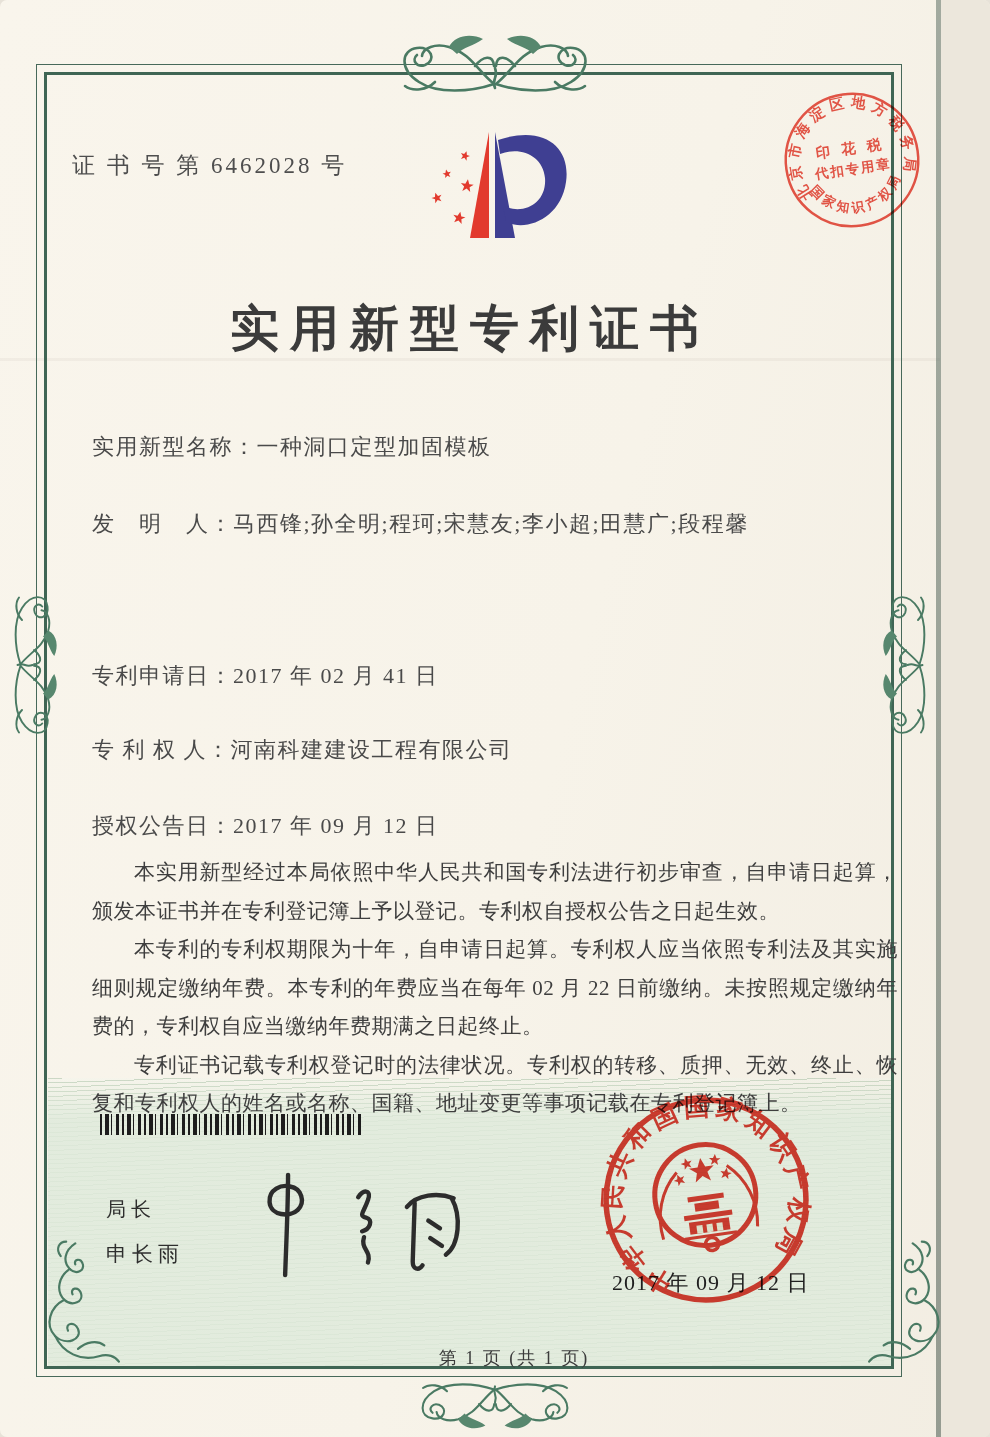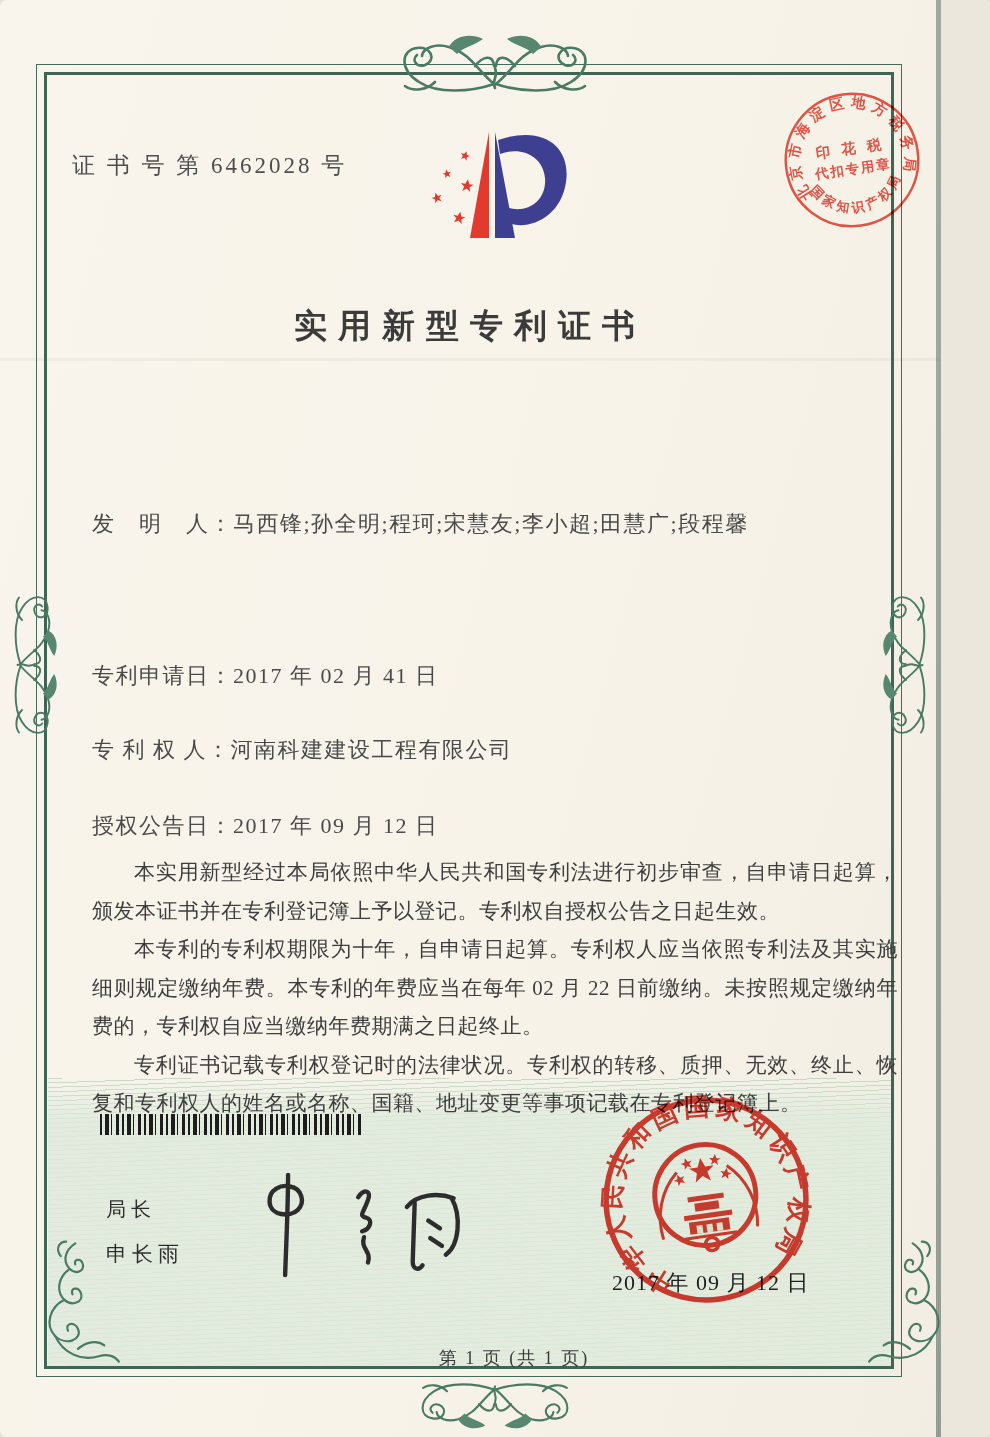--- a/index.html
+++ b/index.html
@@ -17,21 +17,21 @@
   .frame-a{left:36px;top:64px;width:866px;height:1313px;border:1.5px solid #47695a;box-sizing:border-box;}
   .frame-b{left:44px;top:72px;width:850px;height:1297px;border:3.5px solid #3f6554;box-sizing:border-box;}
 
   
   .guilloche{left:48px;top:1078px;width:846px;height:291px;
      background:
        linear-gradient(180deg,rgba(233,240,229,0) 0px,rgba(223,234,219,.85) 42px,rgba(223,234,219,.85) 100%),
        repeating-linear-gradient(178deg,rgba(130,170,135,.38) 0px,rgba(130,170,135,.38) 1px,rgba(240,246,238,.25) 1px,rgba(240,246,238,.25) 4.5px);}
 
   .cert-no{left:72px;top:150px;font-size:23px;letter-spacing:3px;color:#4e4e4e;}
-  .title{left:36px;top:304px;width:868px;text-align:center;font-size:33px;letter-spacing:11px;
+  .title{left:36px;top:296px;width:868px;text-align:center;font-size:49px;letter-spacing:11px;
          font-weight:600;color:#3b3b3b;}
 
   .field-row{left:92px;width:812px;font-size:22px;color:#4a4a4a;letter-spacing:1.5px;white-space:nowrap;}
   .f0{top:432px}.f1{top:509px}.f2{top:585px}.f3{top:661px}.f4{top:735px}.f5{top:811px}
 
   .body-text{left:92px;top:853px;width:806px;}
   .body-text p{margin:0;font-size:21px;line-height:38.5px;text-align:justify;text-indent:2em;color:#3e3e3e;letter-spacing:.5px;}
 
   .barcode{left:100px;top:1114px;width:264px;height:21px;
      background:repeating-linear-gradient(90deg,#1d1d1d 0 2px,transparent 2px 5px,#1d1d1d 5px 9px,transparent 9px 11px,#1d1d1d 11px 12px,transparent 12px 16px,#1d1d1d 16px 19px,transparent 19px 22px);}
@@ -141,20 +141,21 @@
     </text>
     <text x="75" y="68" text-anchor="middle" font-size="15" letter-spacing="4" fill="#e8493c" font-weight="bold">印 花 税</text>
     <text x="75" y="89" text-anchor="middle" font-size="14" letter-spacing="2" fill="#e8493c" font-weight="bold">代扣专用章</text>
     <text font-size="13.5" letter-spacing="3.5" fill="#e8493c" font-weight="bold">
       <textPath href="#taxBot">国家知识产权局</textPath>
     </text>
   </svg>
 
   <div class="abs title">实用新型专利证书</div>
 
+  <div class="abs field-row f0"><span>实用新型名称：</span><span>一种洞口定型加固模板</span></div>
   <div class="abs field-row f1"><span>发　明　人：</span><span>马西锋;孙全明;程珂;宋慧友;李小超;田慧广;段程馨</span></div>
   <div class="abs field-row f3"><span>专利申请日：</span><span>2017 年 02 月 41 日</span></div>
   <div class="abs field-row f4"><span>专 利 权 人：</span><span>河南科建建设工程有限公司</span></div>
   <div class="abs field-row f5"><span>授权公告日：</span><span>2017 年 09 月 12 日</span></div>
 
   <div class="abs body-text">
     <p>本实用新型经过本局依照中华人民共和国专利法进行初步审查，自申请日起算，颁发本证书并在专利登记簿上予以登记。专利权自授权公告之日起生效。</p>
     <p>本专利的专利权期限为十年，自申请日起算。专利权人应当依照专利法及其实施细则规定缴纳年费。本专利的年费应当在每年 02 月 22 日前缴纳。未按照规定缴纳年费的，专利权自应当缴纳年费期满之日起终止。</p>
     <p>专利证书记载专利权登记时的法律状况。专利权的转移、质押、无效、终止、恢复和专利权人的姓名或名称、国籍、地址变更等事项记载在专利登记簿上。</p>
   </div>

